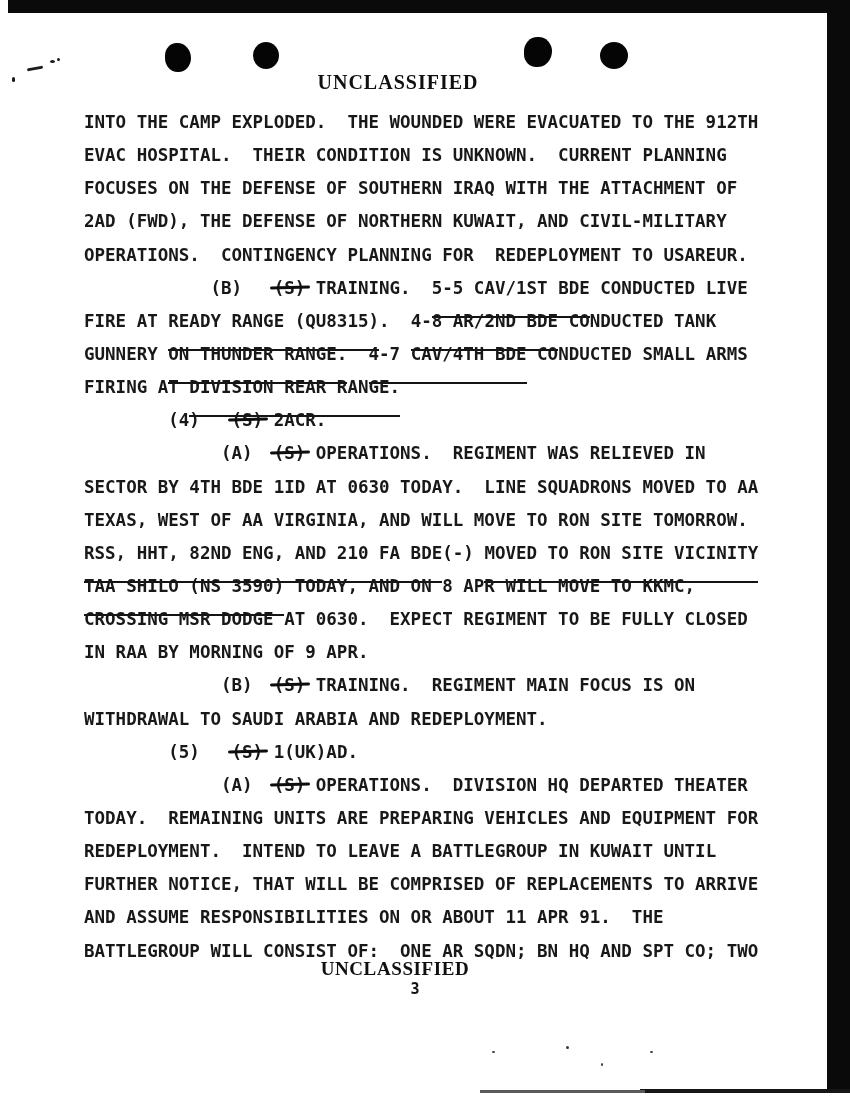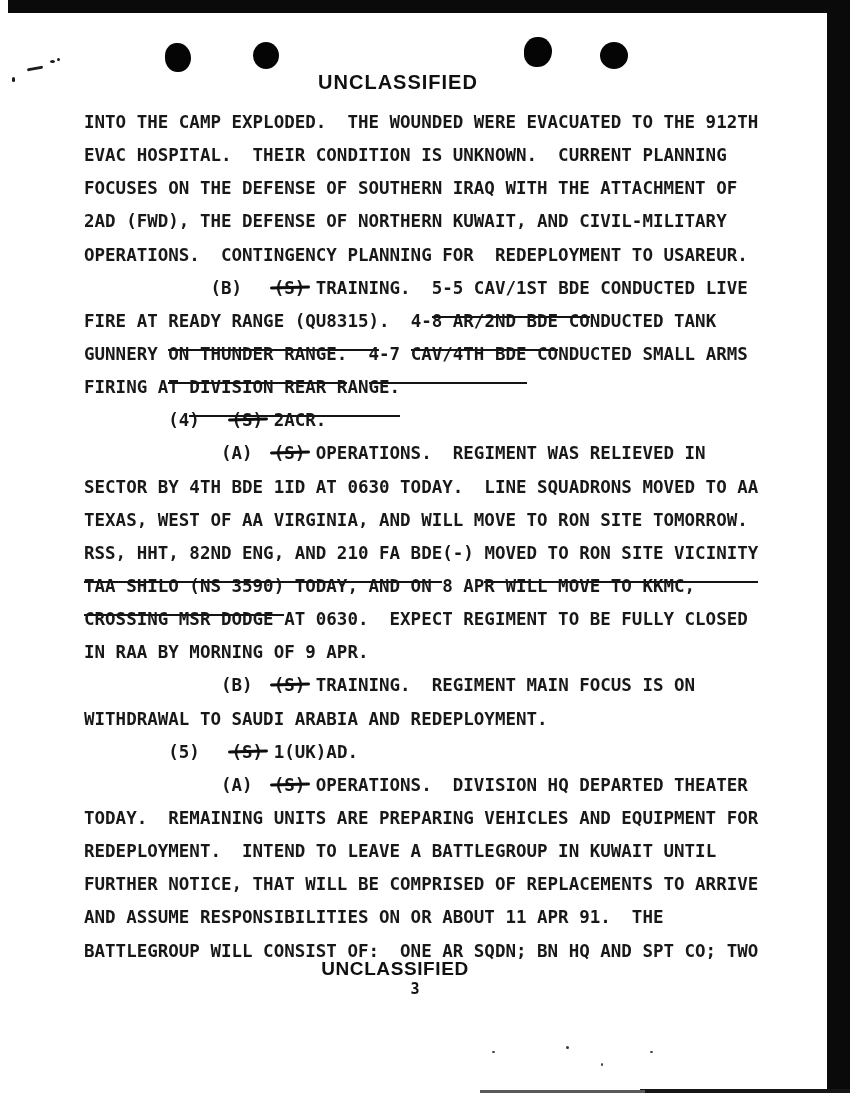--- a/index.html
+++ b/index.html
@@ -50,21 +50,21 @@
   .pen-dot { left: 12px; top: 77px; width: 3px; height: 5px; border-radius: 2px; }
   .speck { position: absolute; background: #3a3a3a; border-radius: 50%; }
   .speck-1 { left: 492px; top: 1051px; width: 3px; height: 2px; }
   .speck-2 { left: 566px; top: 1046px; width: 3px; height: 3px; }
   .speck-3 { left: 650px; top: 1051px; width: 3px; height: 2px; }
   .speck-4 { left: 601px; top: 1063px; width: 2px; height: 3px; }
 
   
   .classification {
     position: absolute; left: 0; text-align: center;
-    font-family: Liberation Sans, sans-serif;
+    font-family: Liberation Serif, serif;
     font-weight: 700; color: #101010;
   }
   .classification.header { top: 71px; right: 54px; font-size: 20px; letter-spacing: 1px; }
   .classification.footer { top: 958px; right: 60px; font-size: 19px; letter-spacing: 0.6px; }
   .page-num {
     position: absolute; left: 0; right: 20px; top: 980px; text-align: center;
     font-size: 15px; font-weight: 700; color: #101010;
     font-family: "DejaVu Sans Mono", monospace;
   }
 

